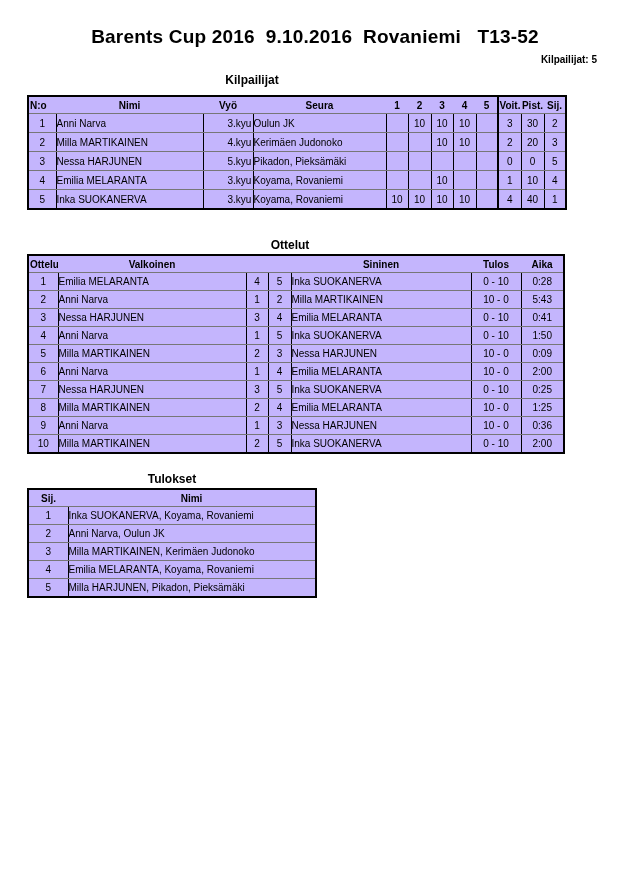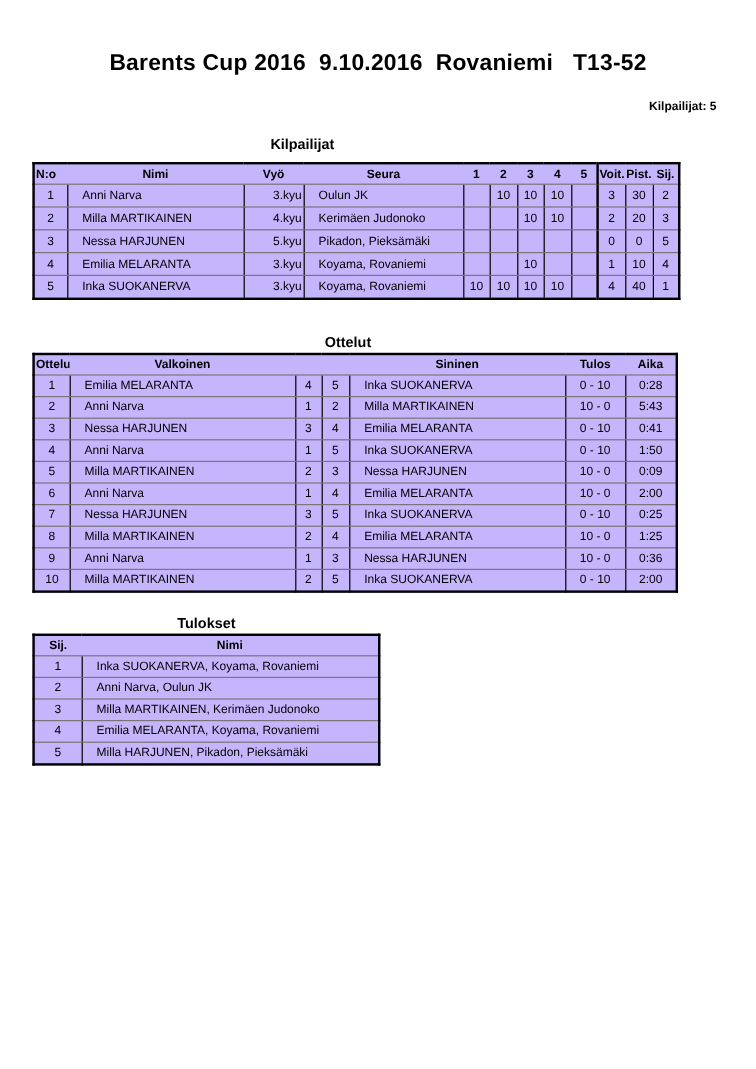--- a/index.html
+++ b/index.html
@@ -7,42 +7,42 @@
     padding: 0;
     width: 630px;
     height: 891px;
     background: #ffffff;
     font-family: "Liberation Sans", "DejaVu Sans", sans-serif;
     color: #000000;
   }
   .page { width: 630px; height: 891px; overflow: hidden; }
 
   .title {
-    margin-top: 42px;
+    margin-top: 26px;
     text-align: center;
     font-size: 19px;
     font-weight: bold;
     white-space: pre;
     letter-spacing: 0.2px;
   }
   .count {
-    margin-top: 20px;
+    margin-top: 6px;
     text-align: right;
     padding-right: 33px;
     font-size: 10px;
     font-weight: bold;
   }
   .sec-heading {
     font-size: 12px;
     font-weight: bold;
     text-align: center;
     width: 120px;
     white-space: nowrap;
   }
-  #h-kilpailijat { margin: 18px 0 0 192px; }
+  #h-kilpailijat { margin: 8px 0 0 192px; }
   #h-ottelut    { margin: 28px 0 0 230px; }
   #h-tulokset   { margin: 18px 0 0 112px; }
 
   table {
     border-collapse: collapse;
     table-layout: fixed;
     margin-left: 27px;
     background: #c4b5fd;
     border: 2px solid #000;
     font-size: 10px;
@@ -73,21 +73,21 @@
     padding: 0 2px;
     white-space: nowrap;
     overflow: hidden;
   }
   #t-kilpailijat td { height: 18px; }
   #t-ottelut td     { height: 17px; }
   #t-tulokset td    { height: 17px; }
 
   td.col-nimi, td.col-seura, td.col-valkoinen, td.col-sininen {
     text-align: left;
-    padding-left: 12px;
+    padding-left: 0;
   }
   #t-kilpailijat td.col-vyo { text-align: left; padding-left: 24px; }
   #t-kilpailijat td.col-voit { border-left: 2px solid #000; }
 </style>
 </head>
 <body>
 
 <div class="page">
 
   <div class="title">Barents Cup 2016  9.10.2016  Rovaniemi   T13-52</div>

